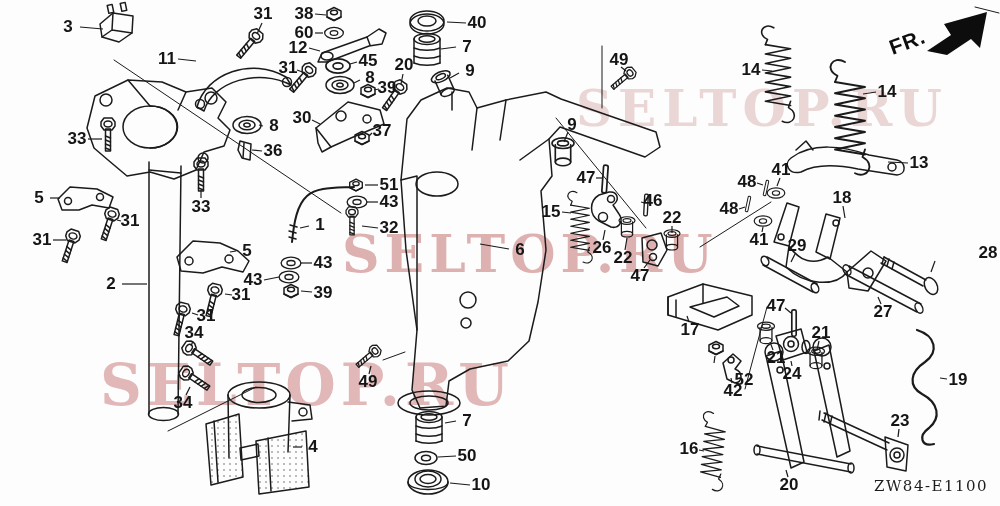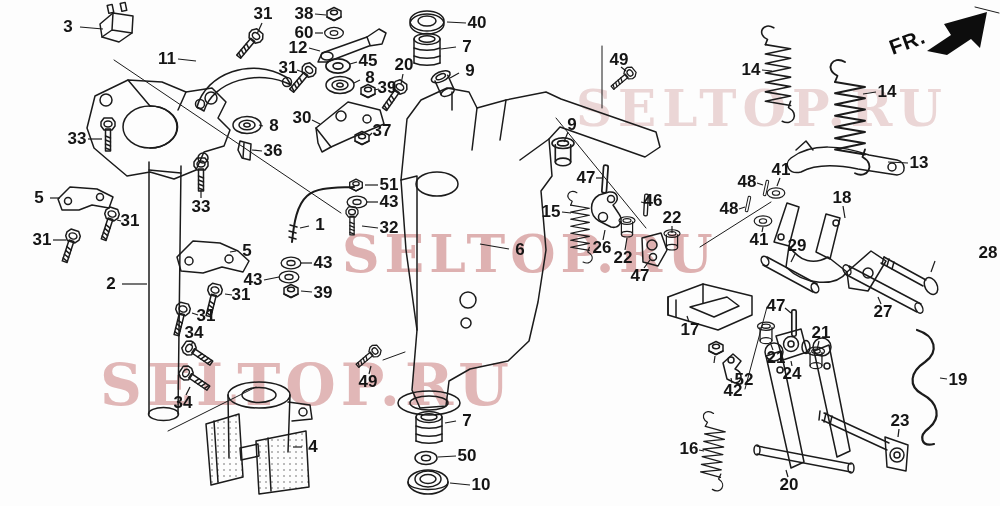--- a/index.html
+++ b/index.html
@@ -540,13 +540,14 @@
       <div class="part-label" style="left: 958px; top: 380px;">19</div>
       <div class="part-label" style="left: 313px; top: 447px;">4</div>
       <div class="part-label" style="left: 368px; top: 382px;">49</div>
       <div class="part-label" style="left: 467px; top: 421px;">7</div>
       <div class="part-label" style="left: 467px; top: 456px;">50</div>
       <div class="part-label" style="left: 481px; top: 485px;">10</div>
     </div>
 
   <div class="fr">FR.</div>
 
+  <div class="code">ZW84-E1100</div>
 </div>
 
 </body></html>

